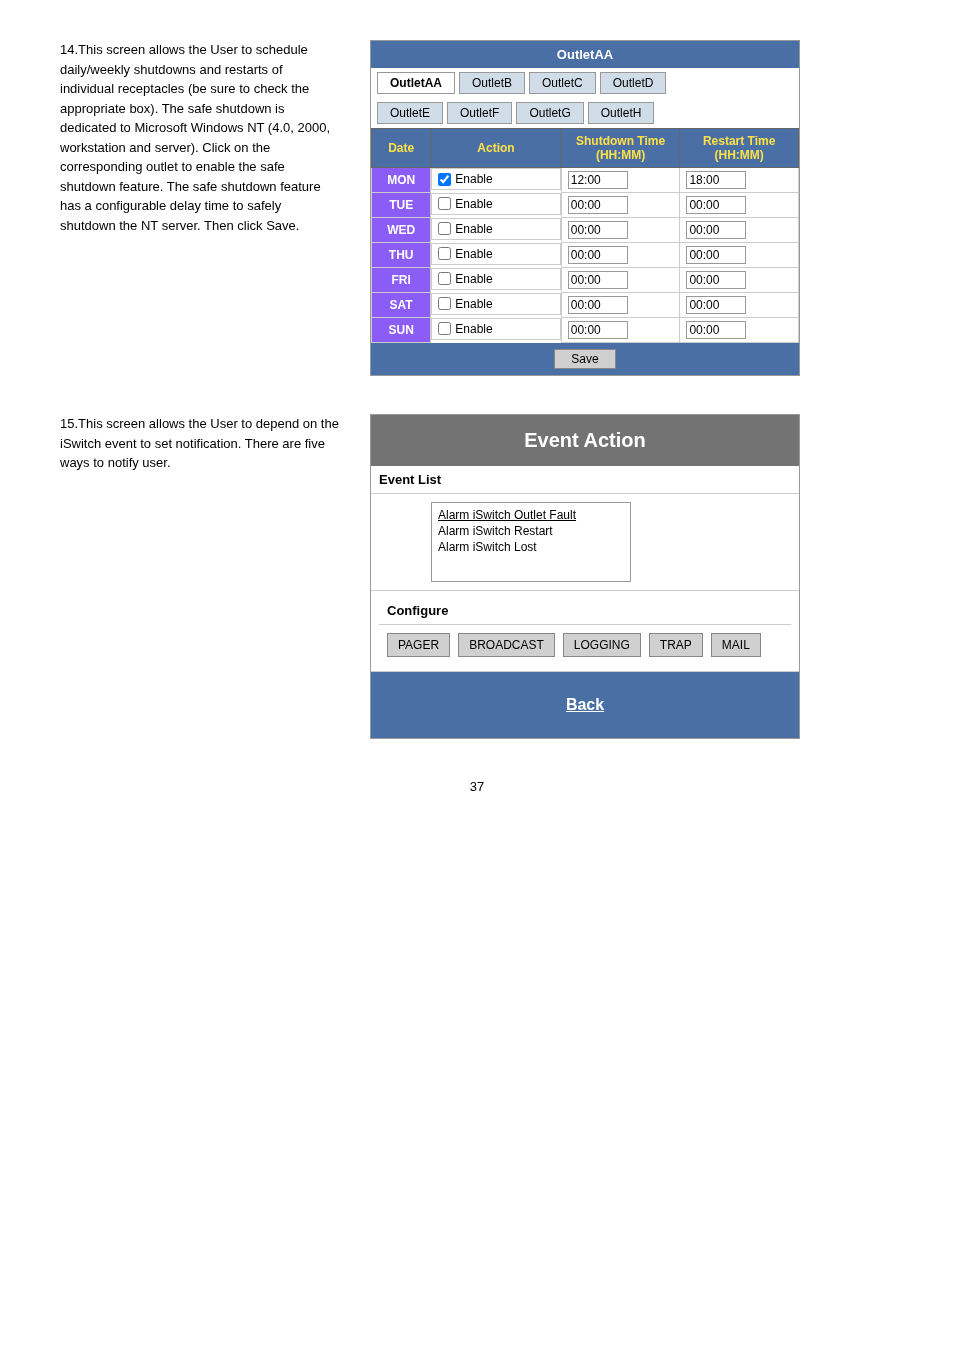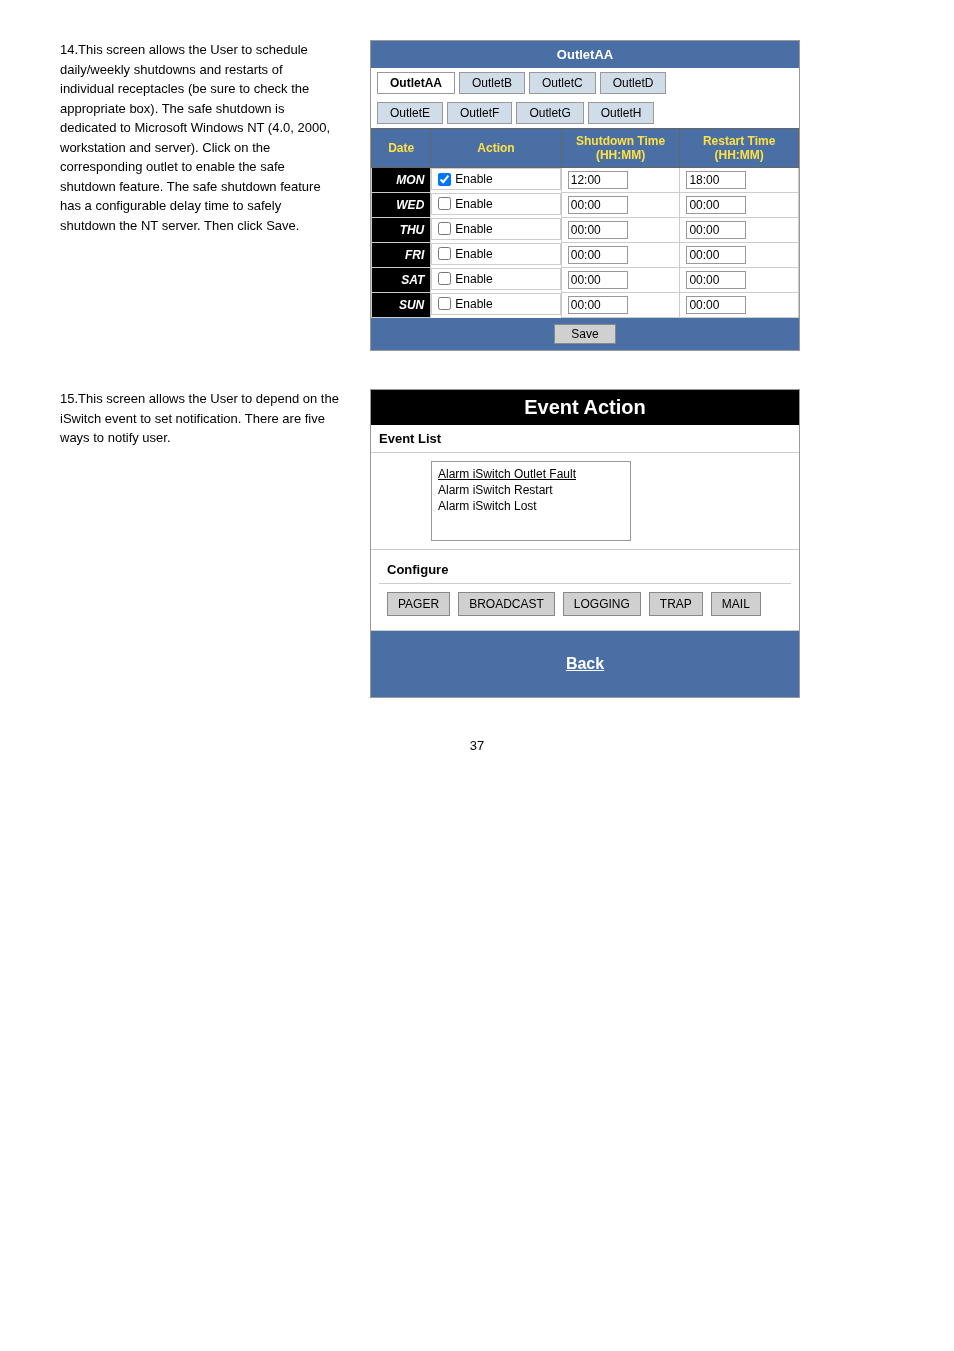--- a/index.html
+++ b/index.html
@@ -94,25 +94,24 @@
       width: 100px;
     }
 
     .outlet-table td {
       border: 1px solid #ccc;
       padding: 3px 6px;
       font-size: 12px;
     }
 
     .outlet-table td.day-cell {
-      background: #000000;
+      background: #8b5cf6;
       color: white;
-      text-align: right;
-      font-weight: bold;
-      font-style: italic;
+      text-align: center;
+      font-weight: bold;
     }
 
     .outlet-table td.time-cell input {
       width: 60px;
       font-size: 12px;
       border: 1px solid #999;
       padding: 1px 2px;
     }
 
     .save-row {
@@ -130,24 +129,24 @@
     }
 
     
     .event-panel {
       border: 1px solid #999;
       width: 430px;
       flex-shrink: 0;
     }
 
     .event-header {
-      background: #000000;
+      background: #737373;
       color: white;
       text-align: center;
-      padding: 6px;
+      padding: 14px;
       font-size: 20px;
       font-weight: bold;
     }
 
     .event-section-title {
       padding: 6px 8px;
       font-weight: bold;
       font-size: 13px;
       border-bottom: 1px solid #ccc;
       background: #fff;
@@ -251,20 +250,29 @@
         <tr>
               <td class="day-cell">MON</td>
               <td style="display: flex; align-items: center; gap: 4px;">
                 <input type="checkbox" checked="" style="">
                 <span>Enable</span>
               </td>
               <td class="time-cell"><input type="text" value="12:00" style=""></td>
               <td class="time-cell"><input type="text" value="18:00" style=""></td>
             </tr>
             <tr>
+              <td class="day-cell">TUE</td>
+              <td style="display: flex; align-items: center; gap: 4px;">
+                <input type="checkbox" style="">
+                <span>Enable</span>
+              </td>
+              <td class="time-cell"><input type="text" value="00:00" style=""></td>
+              <td class="time-cell"><input type="text" value="00:00" style=""></td>
+            </tr>
+            <tr>
               <td class="day-cell">WED</td>
               <td style="display: flex; align-items: center; gap: 4px;">
                 <input type="checkbox" style="">
                 <span>Enable</span>
               </td>
               <td class="time-cell"><input type="text" value="00:00" style=""></td>
               <td class="time-cell"><input type="text" value="00:00" style=""></td>
             </tr>
             <tr>
               <td class="day-cell">THU</td>

